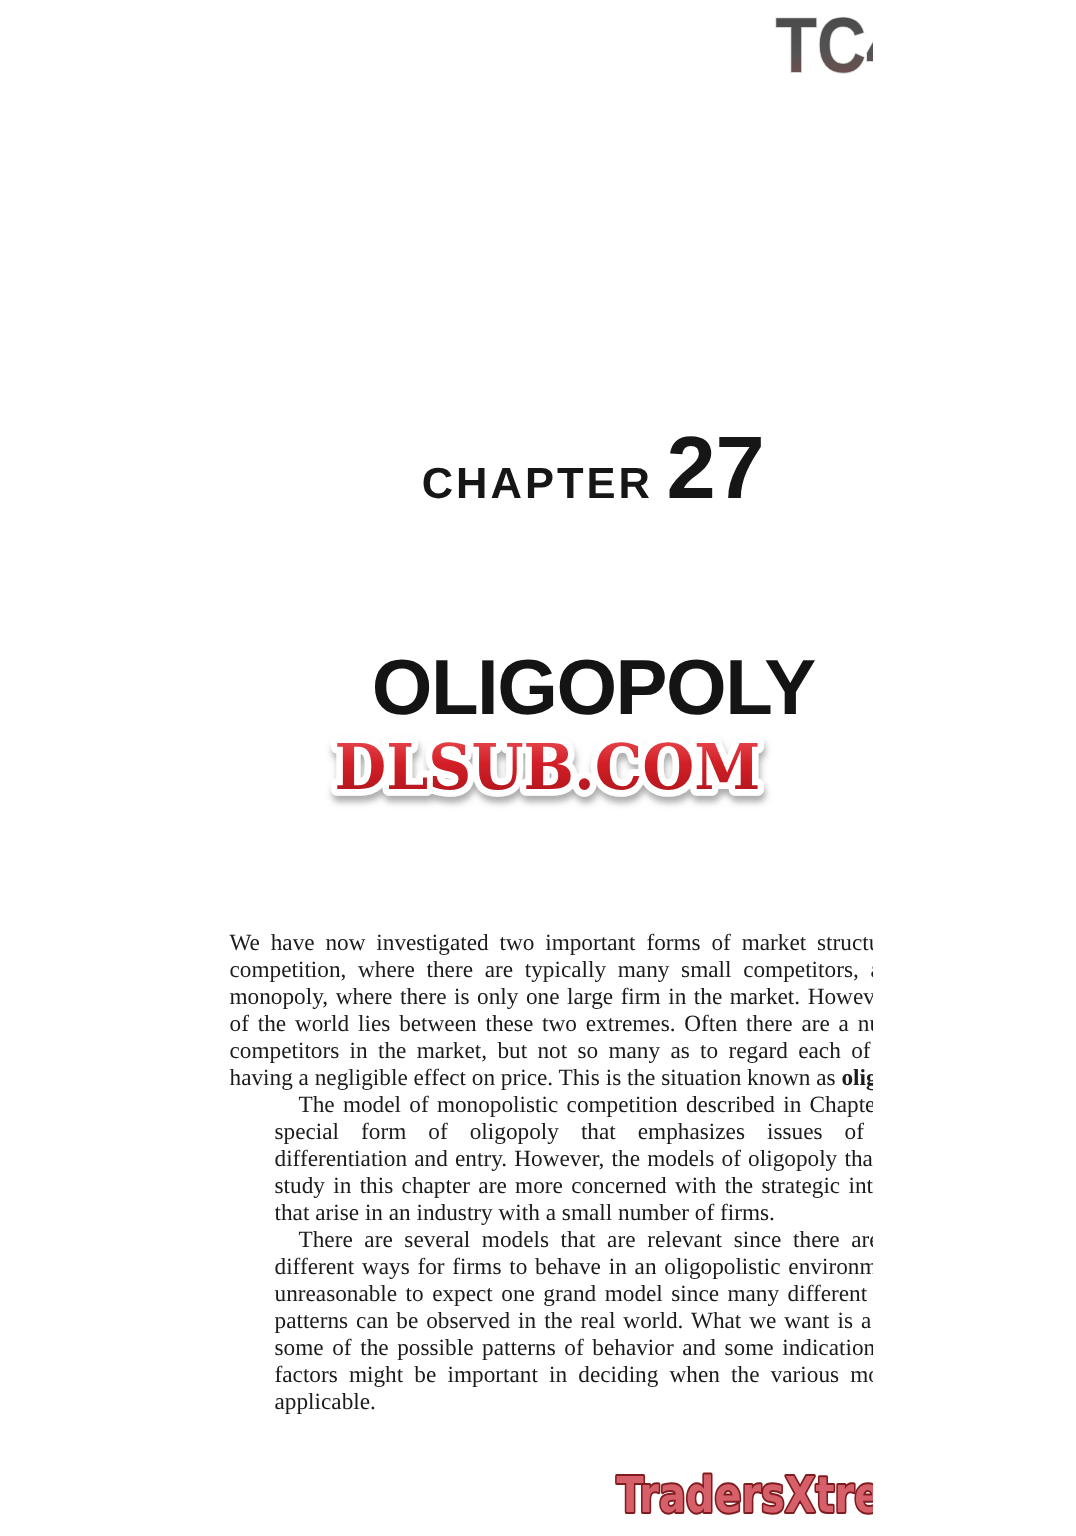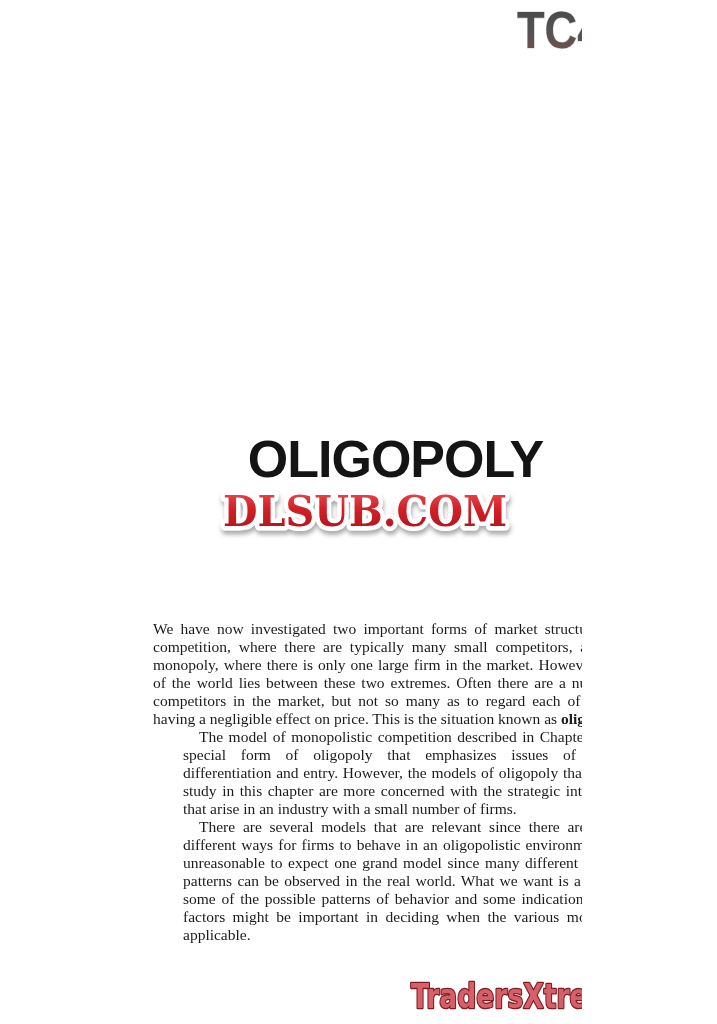--- a/index.html
+++ b/index.html
@@ -108,20 +108,23 @@
     <defs>
       <linearGradient id="tcGrad" x1="0" y1="0" x2="0" y2="1">
         <stop offset="0" stop-color="#484848"></stop>
         <stop offset="0.55" stop-color="#535353"></stop>
         <stop offset="1" stop-color="#7c4e49"></stop>
       </linearGradient>
     </defs>
     <text x="208" y="46" text-anchor="end" font-family="Liberation Sans, sans-serif" font-weight="bold" font-size="52" textLength="196" lengthAdjust="spacingAndGlyphs" fill="url(#tcGrad)" stroke="#d4d4d4" stroke-width="1.2" paint-order="stroke">TC4S.net</text>
   </svg>
 
+  <div class="chapter-row">
+    <span class="chapter-label">CHAPTER</span><span class="chapter-number">27</span>
+  </div>
 
   <h1 class="chapter-title">OLIGOPOLY</h1>
 
   <svg class="wm-mid" viewBox="0 0 305 58" aria-hidden="true">
     <defs>
       <linearGradient id="dlGrad" x1="0" y1="0" x2="0" y2="1">
         <stop offset="0" stop-color="#ee5258"></stop>
         <stop offset="0.45" stop-color="#d21f27"></stop>
         <stop offset="1" stop-color="#a8121a"></stop>
       </linearGradient>

